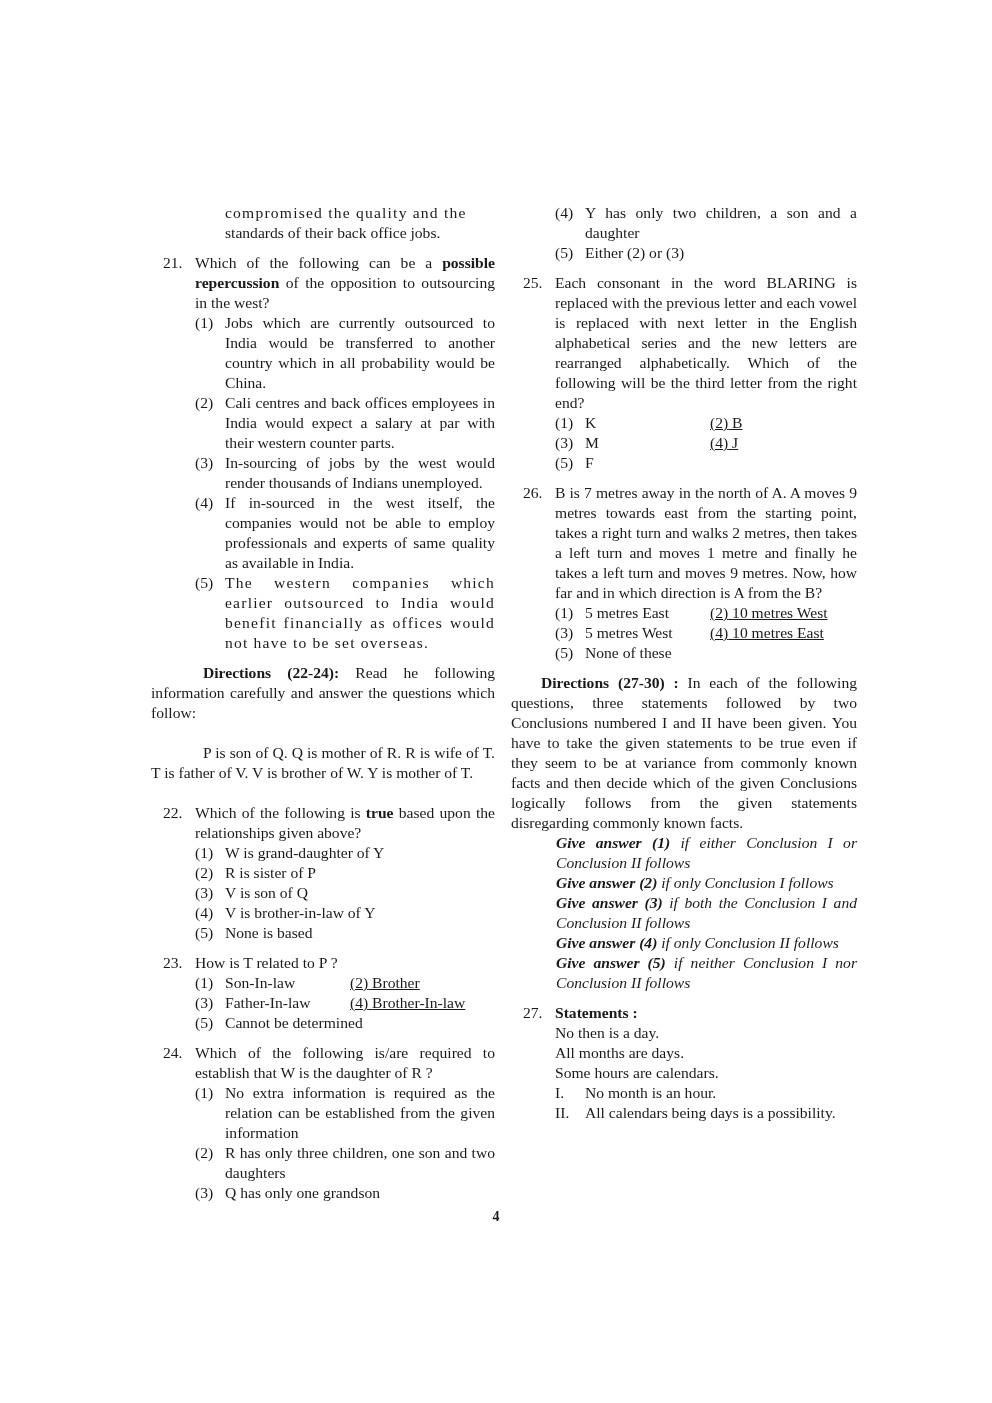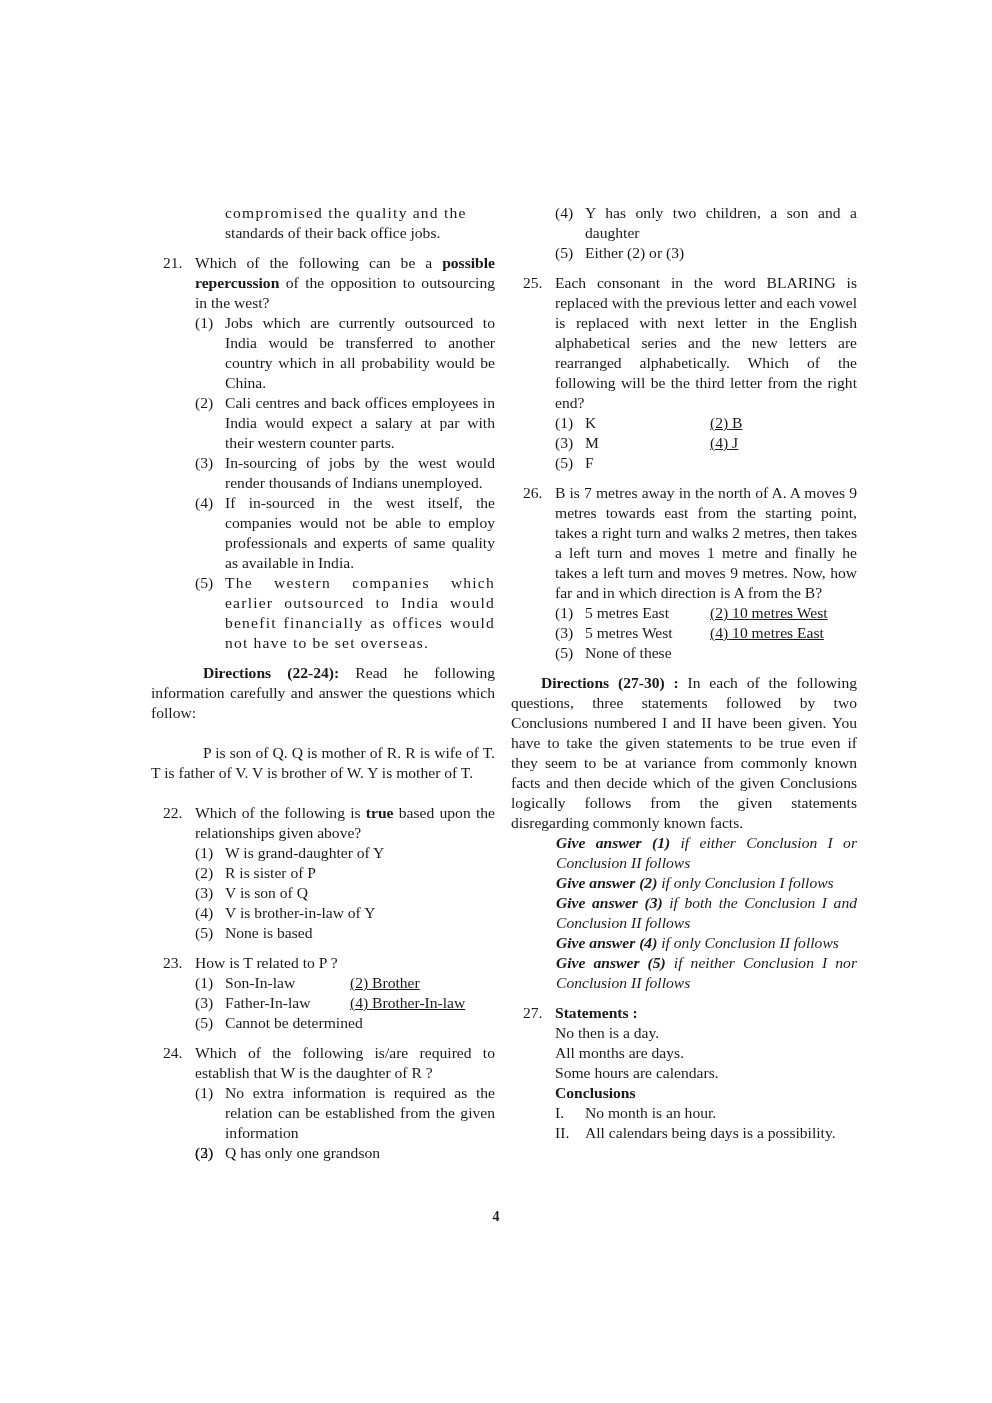--- a/index.html
+++ b/index.html
@@ -131,20 +131,21 @@
   <div class="q">
     <span class="qnum">24.</span>
     <p>Which of the following is/are required to establish that W is the daughter of R ?</p>
     <div class="opts">
       <div class="opt">
           <span class="onum">(1)</span>
           <p>No extra information is required as the relation can be established from the given information</p>
         </div>
       <div class="opt">
           <span class="onum">(2)</span>
+          <p>R has only three children, one son and two daughters</p>
         </div>
       <div class="opt">
           <span class="onum">(3)</span>
           <p>Q has only one grandson</p>
         </div>
     </div>
   </div>
 </div>
 
 <div class="col col-right">
@@ -207,21 +208,20 @@
   </div>
 
   <div class="gap10"></div>
 
   <div class="q">
     <span class="qnum">27.</span>
     <p><b>Statements :</b></p>
     <p>No then is a day.</p>
     <p>All months are days.</p>
     <p>Some hours are calendars.</p>
-    <p><b>Conclusions</b></p>
     <div class="concl">
         <span class="cnum">I.</span>
         <p>No month is an hour.</p>
       </div>
     <div class="concl">
         <span class="cnum">II.</span>
         <p>All calendars being days is a possibility.</p>
       </div>
   </div>
 </div>

